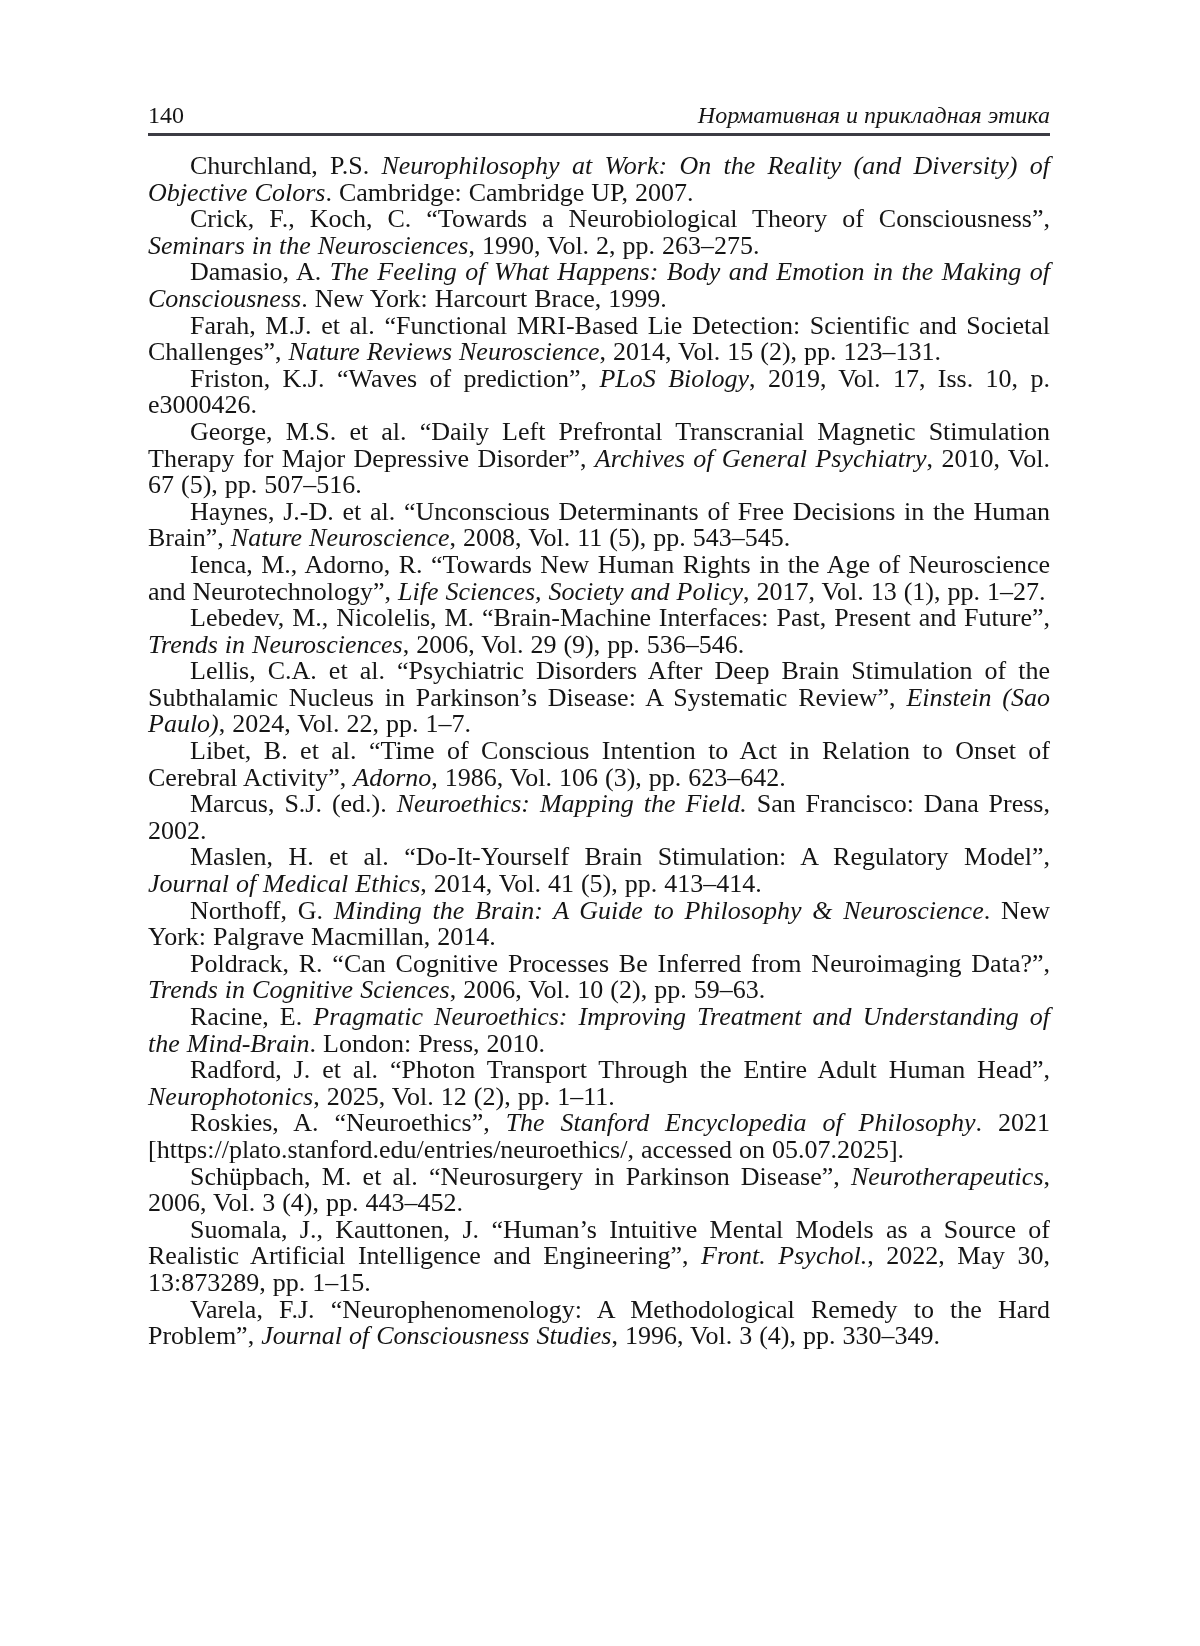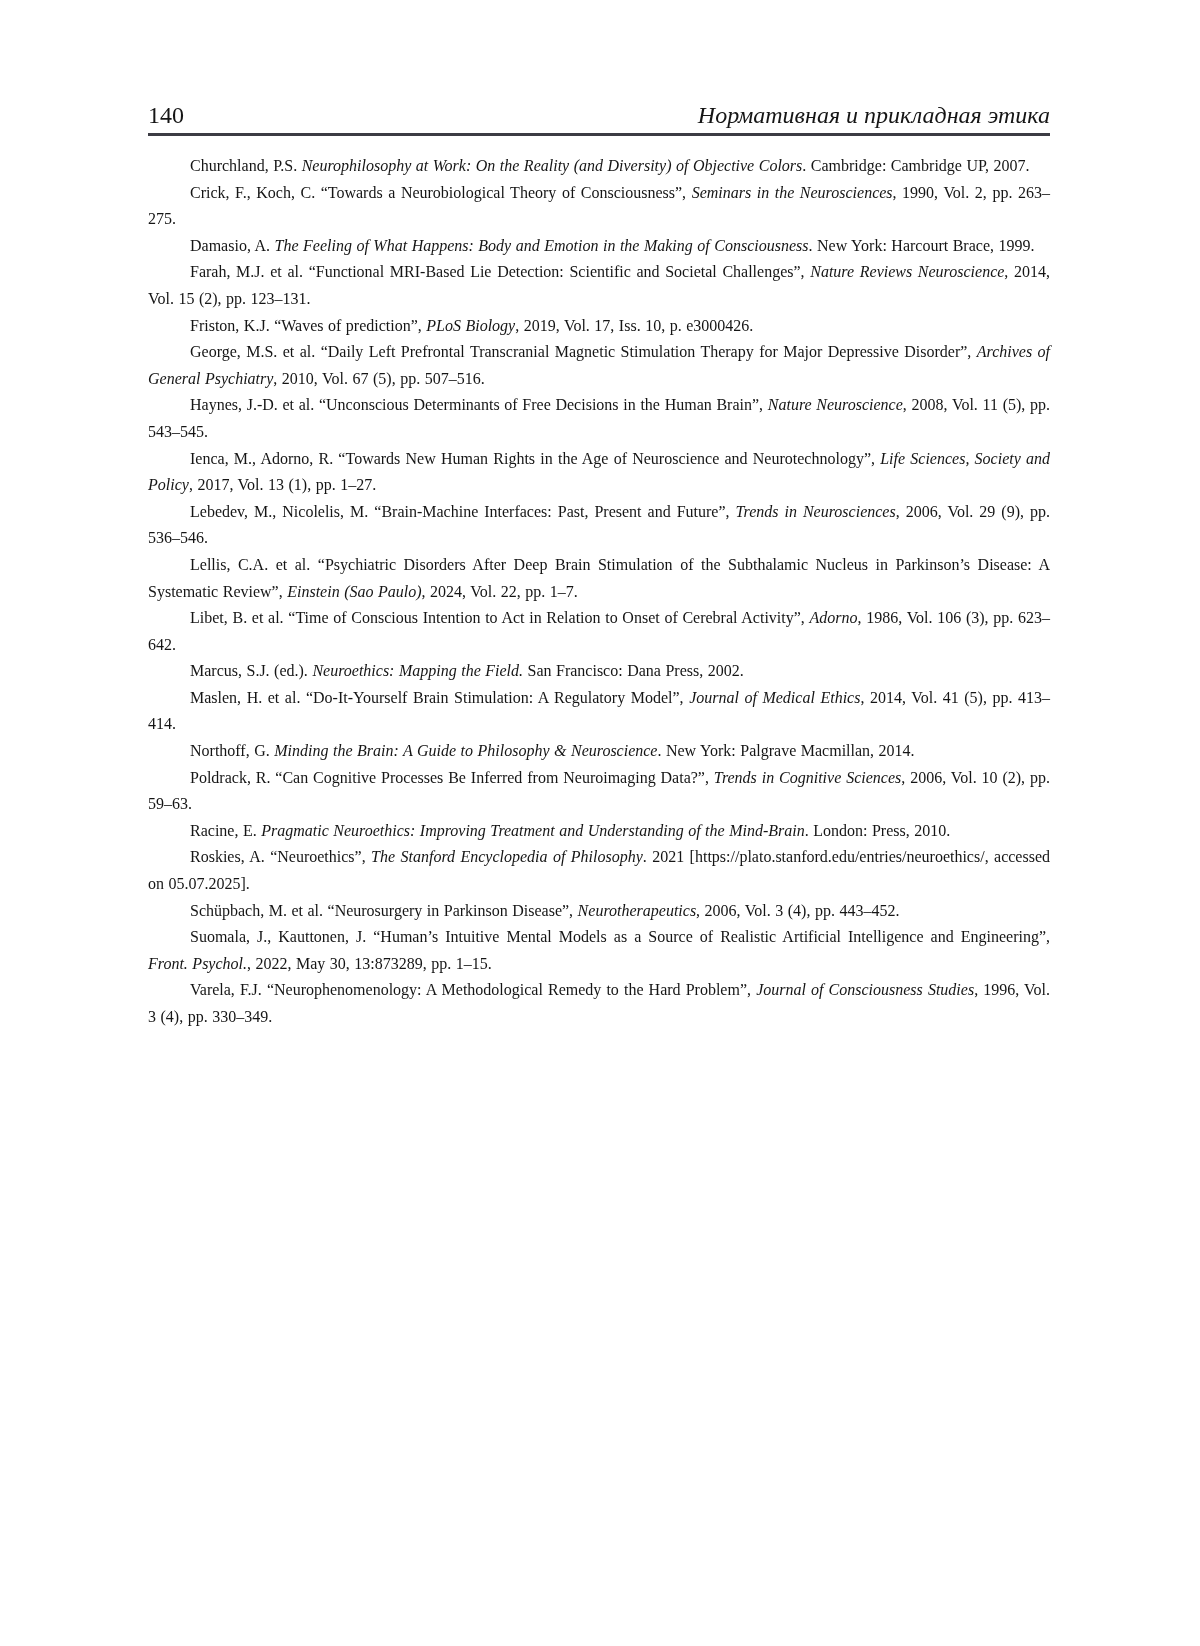--- a/index.html
+++ b/index.html
@@ -44,21 +44,21 @@
     background: var(--rule-color);
     margin-top: 3px;
     border: none;
   }
   .references {
     margin-top: 17px;
   }
   p.ref {
     margin: 0;
     padding: 0;
-    font-size: 16px;
+    font-size: 26px;
     line-height: 26.6px;
     text-align: justify;
     text-indent: 42px;
     word-spacing: 0.5px;
   }
   p.ref i { font-style: italic; }
 </style>
 </head>
 <body>
 
@@ -79,19 +79,20 @@
         <p class="ref"><span>Haynes, J.-D. et al. “Unconscious Determinants of Free Decisions in the Human Brain”, </span><i>Nature Neuroscience</i><span>, 2008, Vol. 11 (5), pp. 543–545.</span></p>
         <p class="ref"><span>Ienca, M., Adorno, R. “Towards New Human Rights in the Age of Neuroscience and Neurotechnology”, </span><i>Life Sciences, Society and Policy</i><span>, 2017, Vol. 13 (1), pp. 1–27.</span></p>
         <p class="ref"><span>Lebedev, M., Nicolelis, M. “Brain-Machine Interfaces: Past, Present and Future”, </span><i>Trends in Neurosciences</i><span>, 2006, Vol. 29 (9), pp. 536–546.</span></p>
         <p class="ref"><span>Lellis, C.A. et al. “Psychiatric Disorders After Deep Brain Stimulation of the Subthalamic Nucleus in Parkinson’s Disease: A Systematic Review”, </span><i>Einstein (Sao Paulo)</i><span>, 2024, Vol. 22, pp. 1–7.</span></p>
         <p class="ref"><span>Libet, B. et al. “Time of Conscious Intention to Act in Relation to Onset of Cerebral Activity”, </span><i>Adorno</i><span>, 1986, Vol. 106 (3), pp. 623–642.</span></p>
         <p class="ref"><span>Marcus, S.J. (ed.). </span><i>Neuroethics: Mapping the Field.</i><span> San Francisco: Dana Press, 2002.</span></p>
         <p class="ref"><span>Maslen, H. et al. “Do-It-Yourself Brain Stimulation: A Regulatory Model”, </span><i>Journal of Medical Ethics</i><span>, 2014, Vol. 41 (5), pp. 413–414.</span></p>
         <p class="ref"><span>Northoff, G. </span><i>Minding the Brain: A Guide to Philosophy &amp; Neuroscience</i><span>. New York: Palgrave Macmillan, 2014.</span></p>
         <p class="ref"><span>Poldrack, R. “Can Cognitive Processes Be Inferred from Neuroimaging Data?”, </span><i>Trends in Cognitive Sciences</i><span>, 2006, Vol. 10 (2), pp. 59–63.</span></p>
         <p class="ref"><span>Racine, E. </span><i>Pragmatic Neuroethics: Improving Treatment and Understanding of the Mind-Brain</i><span>. London: Press, 2010.</span></p>
+        <p class="ref"><span>Radford, J. et al. “Photon Transport Through the Entire Adult Human Head”, </span><i>Neurophotonics</i><span>, 2025, Vol. 12 (2), pp. 1–11.</span></p>
         <p class="ref"><span>Roskies, A. “Neuroethics”, </span><i>The Stanford Encyclopedia of Philosophy</i><span>. 2021 [https://plato.stanford.edu/entries/neuroethics/, accessed on 05.07.2025].</span></p>
         <p class="ref"><span>Schüpbach, M. et al. “Neurosurgery in Parkinson Disease”, </span><i>Neurotherapeutics</i><span>, 2006, Vol. 3 (4), pp. 443–452.</span></p>
         <p class="ref"><span>Suomala, J., Kauttonen, J. “Human’s Intuitive Mental Models as a Source of Realistic Artificial Intelligence and Engineering”, </span><i>Front. Psychol.</i><span>, 2022, May 30, 13:873289, pp. 1–15.</span></p>
         <p class="ref"><span>Varela, F.J. “Neurophenomenology: A Methodological Remedy to the Hard Problem”, </span><i>Journal of Consciousness Studies</i><span>, 1996, Vol. 3 (4), pp. 330–349.</span></p>
       </div>
   </div>
 </div>
 
 </body></html>

